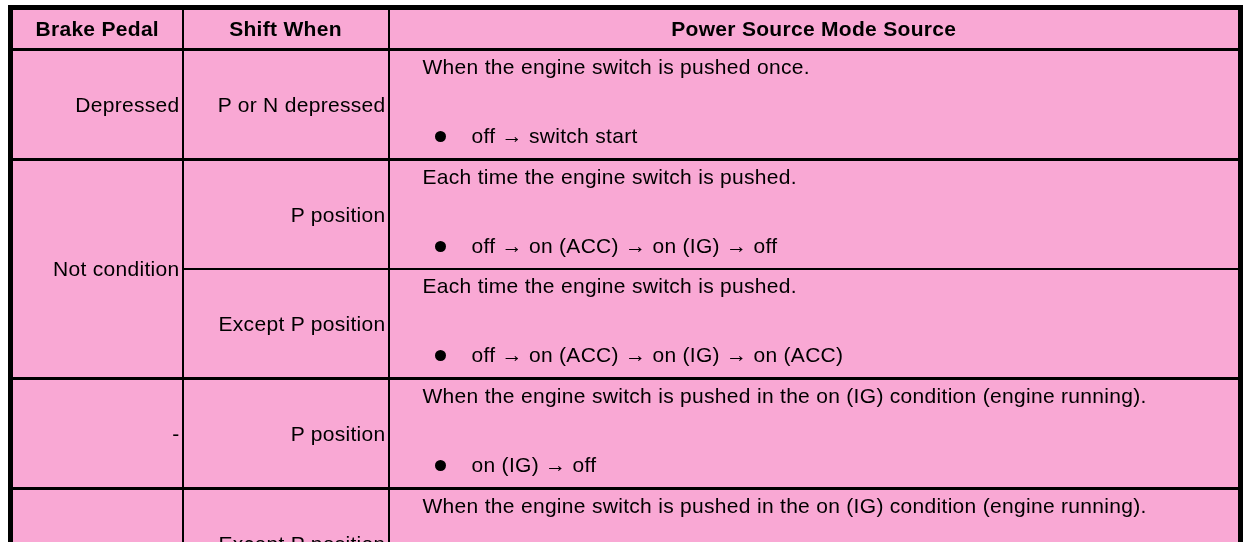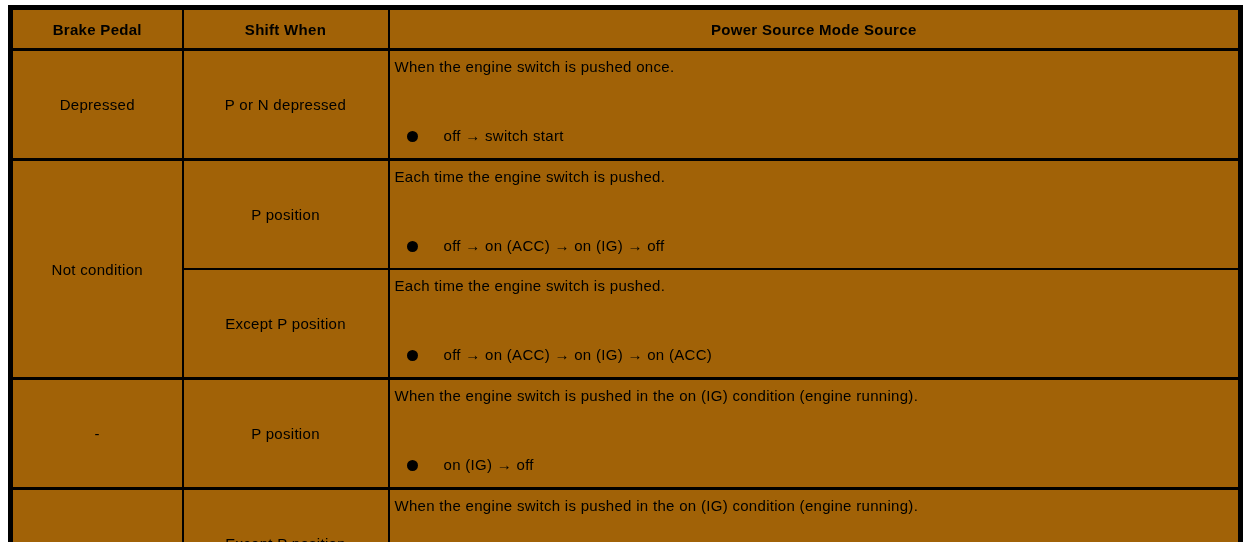--- a/index.html
+++ b/index.html
@@ -26,51 +26,52 @@
     border-collapse: collapse;
     table-layout: fixed;
     background: #ffffff;
   }
   table.mode-table col.c1 { width: 172px; }
   table.mode-table col.c2 { width: 206px; }
   table.mode-table col.c3 { width: 852px; }
   table.mode-table th,
   table.mode-table td {
     border: 2px solid #000000;
-    font-size: 15px;
+    font-size: 21px;
     letter-spacing: 0.3px;
-    background: #a16207;
+    background: #f9a8d4;
   }
   table.mode-table { border: 5px solid #000000; }
   table.mode-table thead th {
     border-bottom: 3px solid #000000;
     height: 38px;
     font-weight: bold;
     text-align: center;
     vertical-align: middle;
     padding: 0 2px;
   }
   table.mode-table td { height: 95px; }
   tr.major td { border-top: 3px solid #000000; }
   td.center {
-    text-align: center;
+    text-align: right;
     vertical-align: middle;
     padding: 0 2px;
   }
   td.pattern {
     vertical-align: top;
     padding: 3px 4px 9px 5px;
   }
   .pattern-inner {
     display: flex;
     flex-direction: column;
     justify-content: space-between;
     min-height: 82px;
     height: 100%;
     box-sizing: border-box;
+    margin-left: 28px;
   }
   .desc {
     line-height: 26px;
     white-space: nowrap;
   }
   .seq {
     display: flex;
     align-items: center;
     margin-left: 12px;
   }

